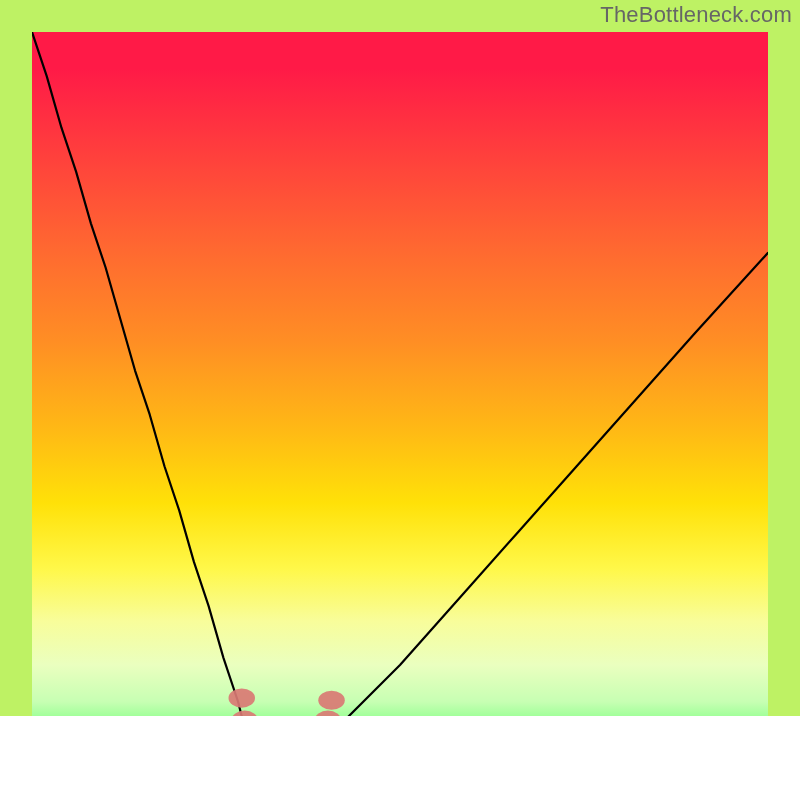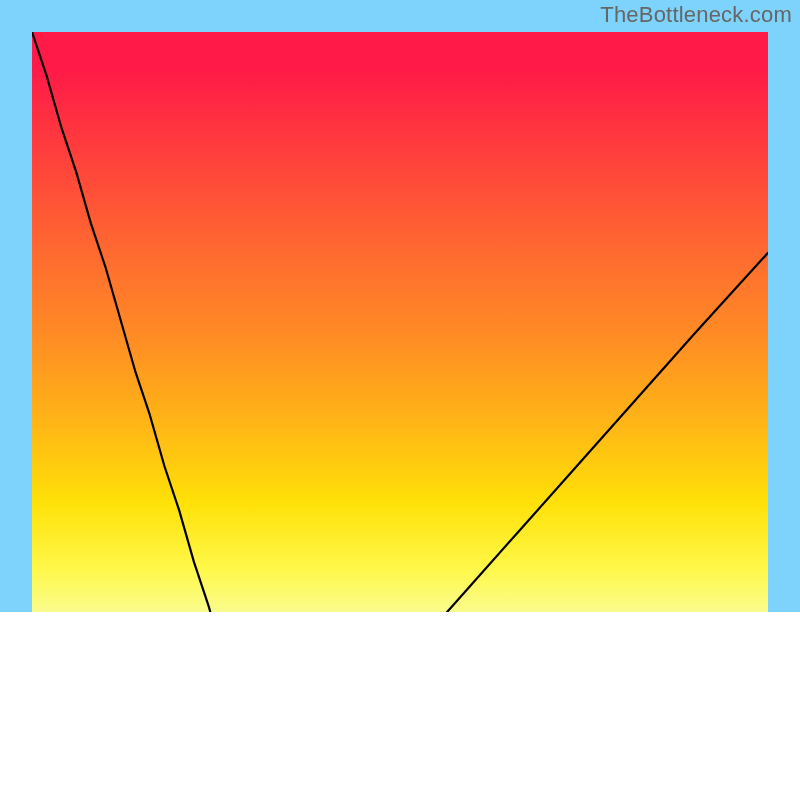--- a/index.html
+++ b/index.html
@@ -3,23 +3,23 @@
 <meta charset="utf-8">
 <style>
   body {
     margin: 0;
     padding: 0;
     background: #fff;
     font-family: Arial, sans-serif;
   }
   .stage {
     width: 800px;
-    height: 612px;
+    height: 716px;
     position: relative;
-    background: #7dd3fc;
+    background: #bef264;
   }
   .watermark {
     position: absolute;
     top: 2px;
     right: 8px;
     color: #666;
     font-size: 22px;
     font-family: Arial, sans-serif;
     z-index: 5;
     letter-spacing: 0.2px;

